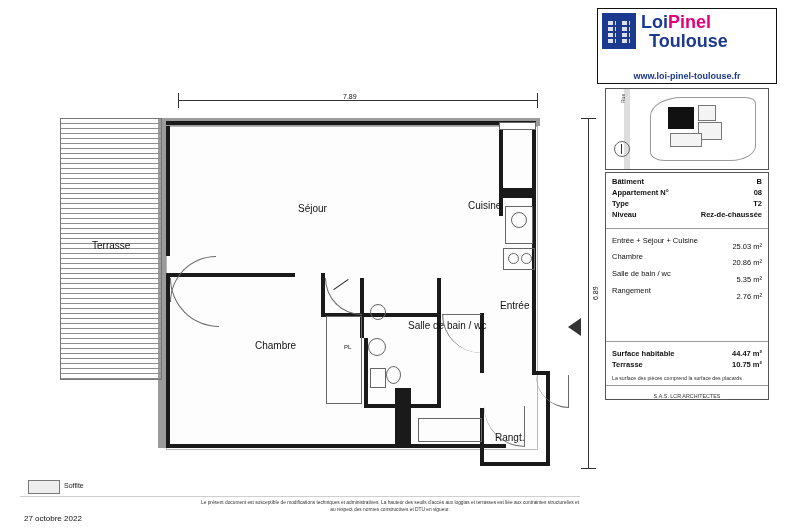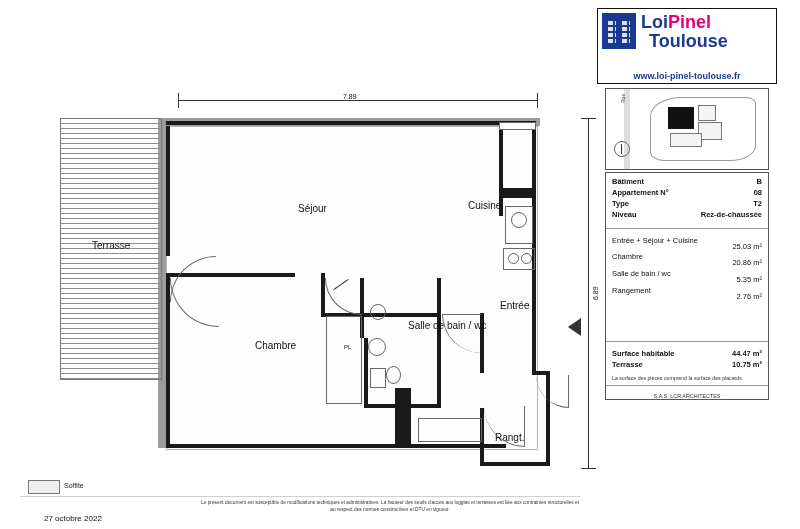--- a/index.html
+++ b/index.html
@@ -112,21 +112,21 @@
   .door{position:absolute;border:1px solid #6a6a6a;border-radius:0 0 0 100%;}
   .circle{position:absolute;border:1px solid #666;border-radius:50%;}
   .rect{position:absolute;border:1px solid #666;}
 
   
   .legend-sw{
     position:absolute;left:28px;top:480px;width:30px;height:12px;border:1px solid #777;background:#eee;
   }
   .legend-tx{position:absolute;left:64px;top:482px;font-size:7px;color:#222;}
 
-  .date{position:absolute;left:24px;top:514px;font-size:8px;color:#111;margin-left:20px;}
+  .date{position:absolute;left:24px;top:514px;font-size:8px;color:#111;}
   .disclaimer{
     position:absolute;left:200px;top:500px;width:380px;text-align:center;
     font-size:4.8px;color:#333;line-height:1.45;
   }
   .hrule{position:absolute;left:20px;top:496px;width:560px;height:1px;background:#cfcfcf;}
 </style>
 </head>
 <body>
 
 <div class="page">

